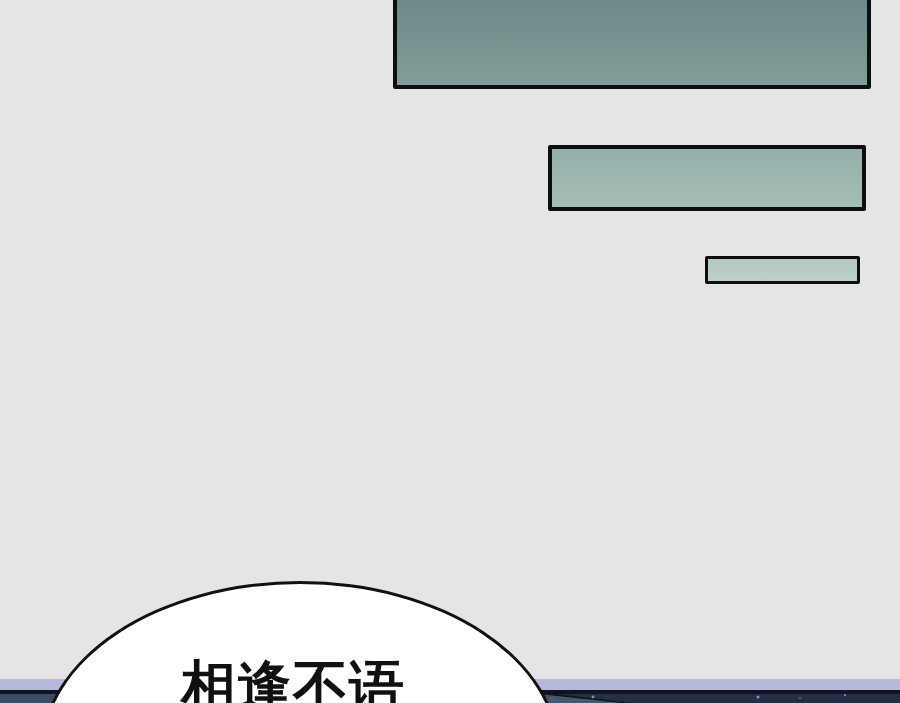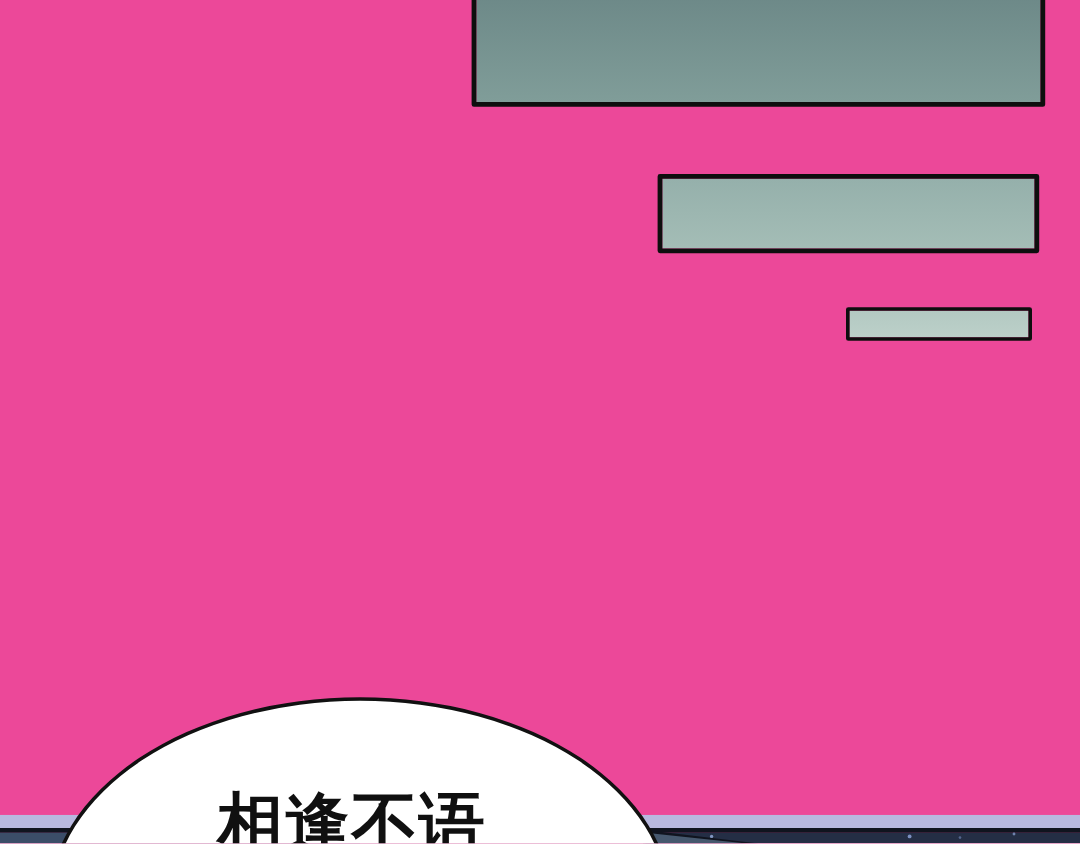--- a/index.html
+++ b/index.html
@@ -5,21 +5,21 @@
   html, body {
     margin: 0;
     padding: 0;
     background: #ffffff;
   }
   .canvas {
     position: relative;
     width: 900px;
     height: 703px;
     overflow: hidden;
-    background: #ec4899;
+    background: #e5e5e5;
     font-family: "Liberation Sans", sans-serif;
   }
   
   .nbox {
     position: absolute;
     border: 4px solid #0e0e0e;
     border-radius: 2px;
     background: linear-gradient(180deg, var(--c1), var(--c2));
     box-sizing: border-box;
   }

